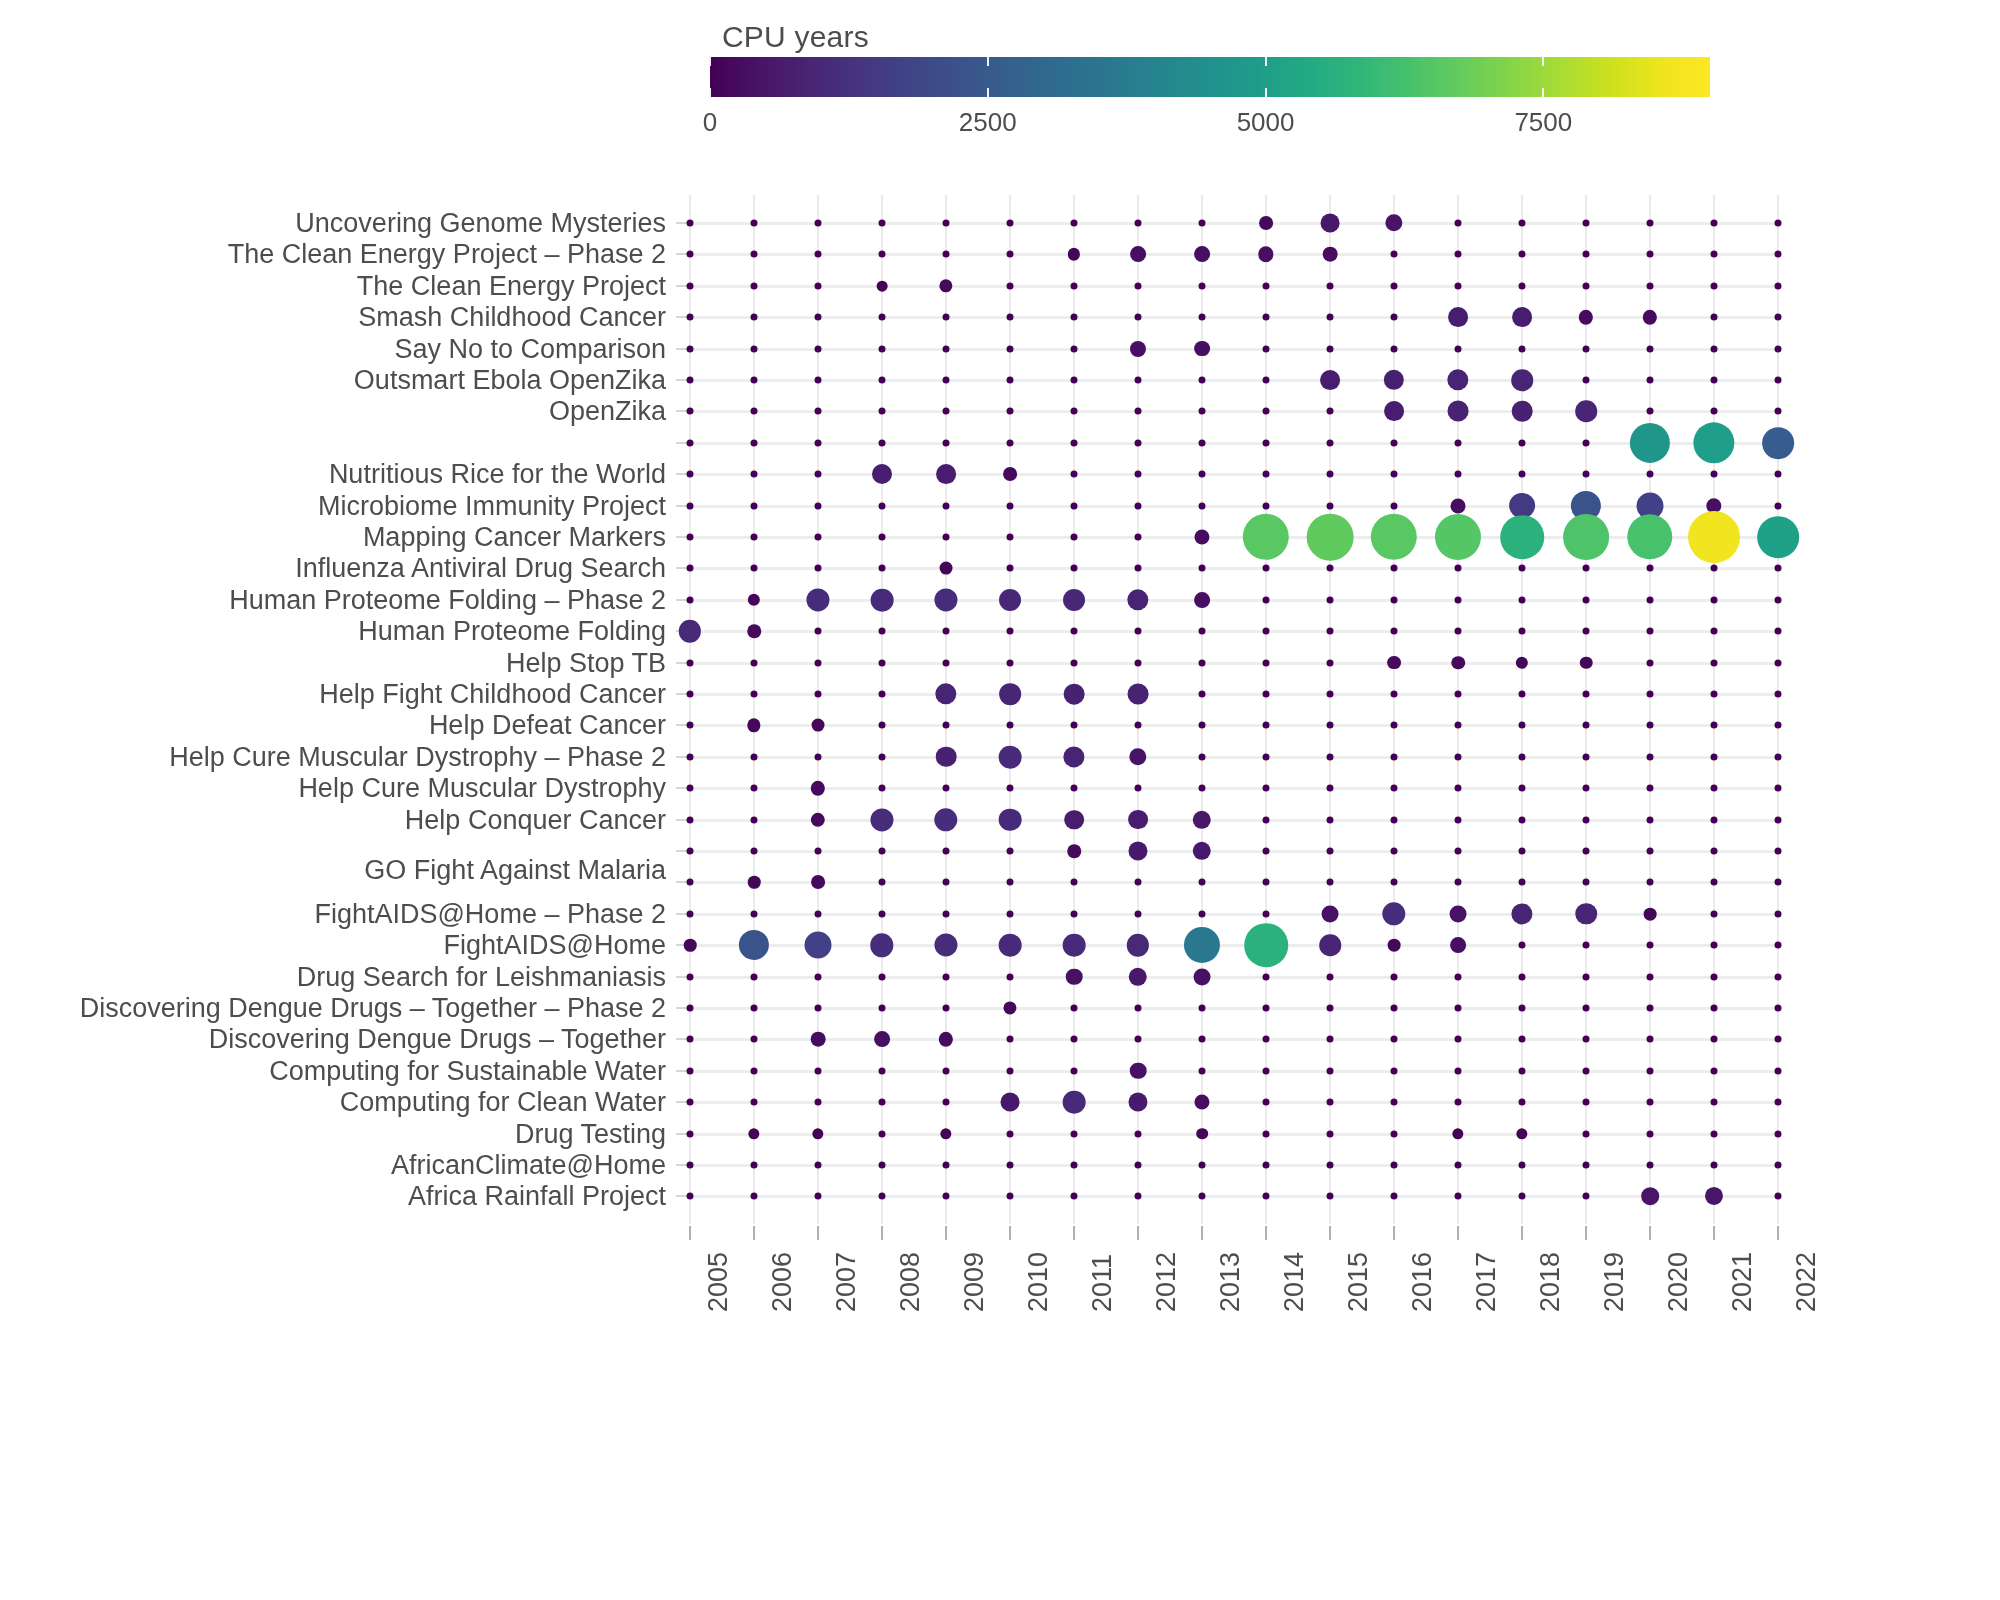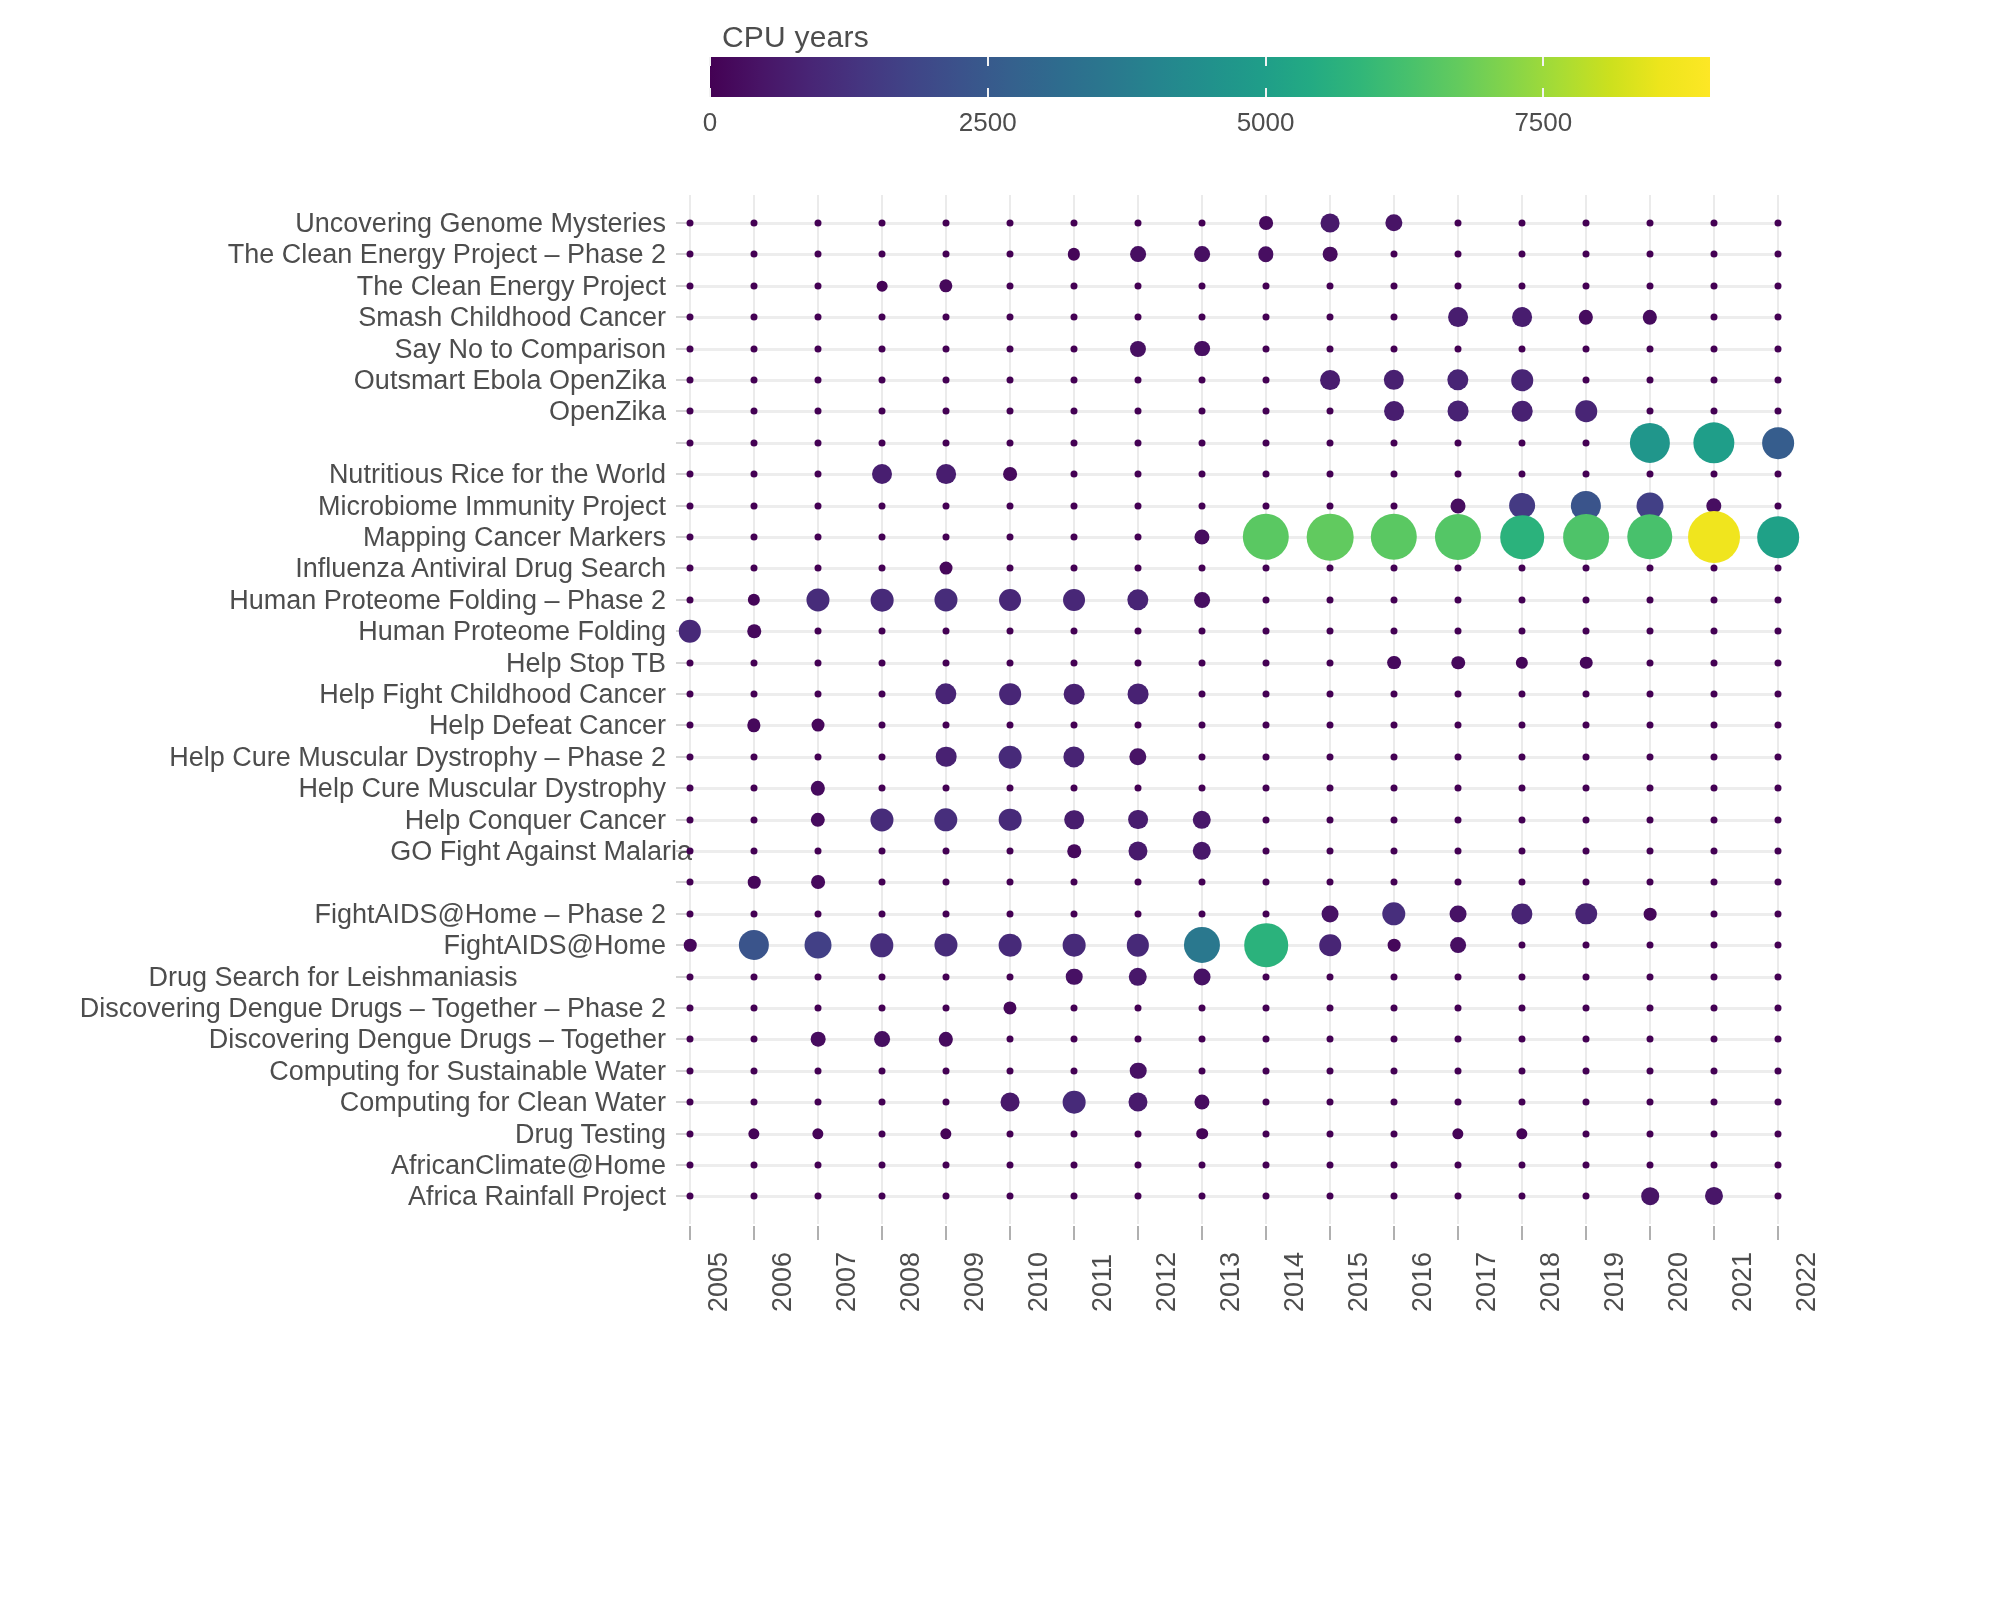--- a/index.html
+++ b/index.html
@@ -120,32 +120,32 @@
       <div class="ytick-mark" style="left: 676px; top: 755.8px;"></div>
       <div class="ytick-lab" style="left: 0px; width: 666px; top: 756.8px;">Help Cure Muscular Dystrophy – Phase 2</div>
       <div class="hgrid" style="left: 690px; top: 787.2px; width: 1088px;"></div>
       <div class="ytick-mark" style="left: 676px; top: 787.2px;"></div>
       <div class="ytick-lab" style="left: 0px; width: 666px; top: 788.2px;">Help Cure Muscular Dystrophy</div>
       <div class="hgrid" style="left: 690px; top: 818.6px; width: 1088px;"></div>
       <div class="ytick-mark" style="left: 676px; top: 818.6px;"></div>
       <div class="ytick-lab" style="left: 0px; width: 666px; top: 819.6px;">Help Conquer Cancer</div>
       <div class="hgrid" style="left: 690px; top: 850px; width: 1088px;"></div>
       <div class="ytick-mark" style="left: 676px; top: 850px;"></div>
-      <div class="ytick-lab" style="left: 0px; width: 666px; top: 851px; margin-left: 26px;">GO Fight Against Malaria</div>
+      <div class="ytick-lab" style="left: 0px; width: 666px; top: 870px;">GO Fight Against Malaria</div>
       <div class="hgrid" style="left: 690px; top: 881.4px; width: 1088px;"></div>
       <div class="ytick-mark" style="left: 676px; top: 881.4px;"></div>
       <div class="hgrid" style="left: 690px; top: 912.8px; width: 1088px;"></div>
       <div class="ytick-mark" style="left: 676px; top: 912.8px;"></div>
       <div class="ytick-lab" style="left: 0px; width: 666px; top: 913.8px;">FightAIDS@Home – Phase 2</div>
       <div class="hgrid" style="left: 690px; top: 944.2px; width: 1088px;"></div>
       <div class="ytick-mark" style="left: 676px; top: 944.2px;"></div>
       <div class="ytick-lab" style="left: 0px; width: 666px; top: 945.2px;">FightAIDS@Home</div>
       <div class="hgrid" style="left: 690px; top: 975.6px; width: 1088px;"></div>
       <div class="ytick-mark" style="left: 676px; top: 975.6px;"></div>
-      <div class="ytick-lab" style="left: 0px; width: 666px; top: 976.6px; text-align: center;">Drug Search for Leishmaniasis</div>
+      <div class="ytick-lab" style="left: 0px; width: 666px; top: 976.6px;">Drug Search for Leishmaniasis</div>
       <div class="hgrid" style="left: 690px; top: 1007px; width: 1088px;"></div>
       <div class="ytick-mark" style="left: 676px; top: 1007px;"></div>
       <div class="ytick-lab" style="left: 0px; width: 666px; top: 1008px;">Discovering Dengue Drugs – Together – Phase 2</div>
       <div class="hgrid" style="left: 690px; top: 1038.4px; width: 1088px;"></div>
       <div class="ytick-mark" style="left: 676px; top: 1038.4px;"></div>
       <div class="ytick-lab" style="left: 0px; width: 666px; top: 1039.4px;">Discovering Dengue Drugs – Together</div>
       <div class="hgrid" style="left: 690px; top: 1069.8px; width: 1088px;"></div>
       <div class="ytick-mark" style="left: 676px; top: 1069.8px;"></div>
       <div class="ytick-lab" style="left: 0px; width: 666px; top: 1070.8px;">Computing for Sustainable Water</div>
       <div class="hgrid" style="left: 690px; top: 1101.2px; width: 1088px;"></div>

